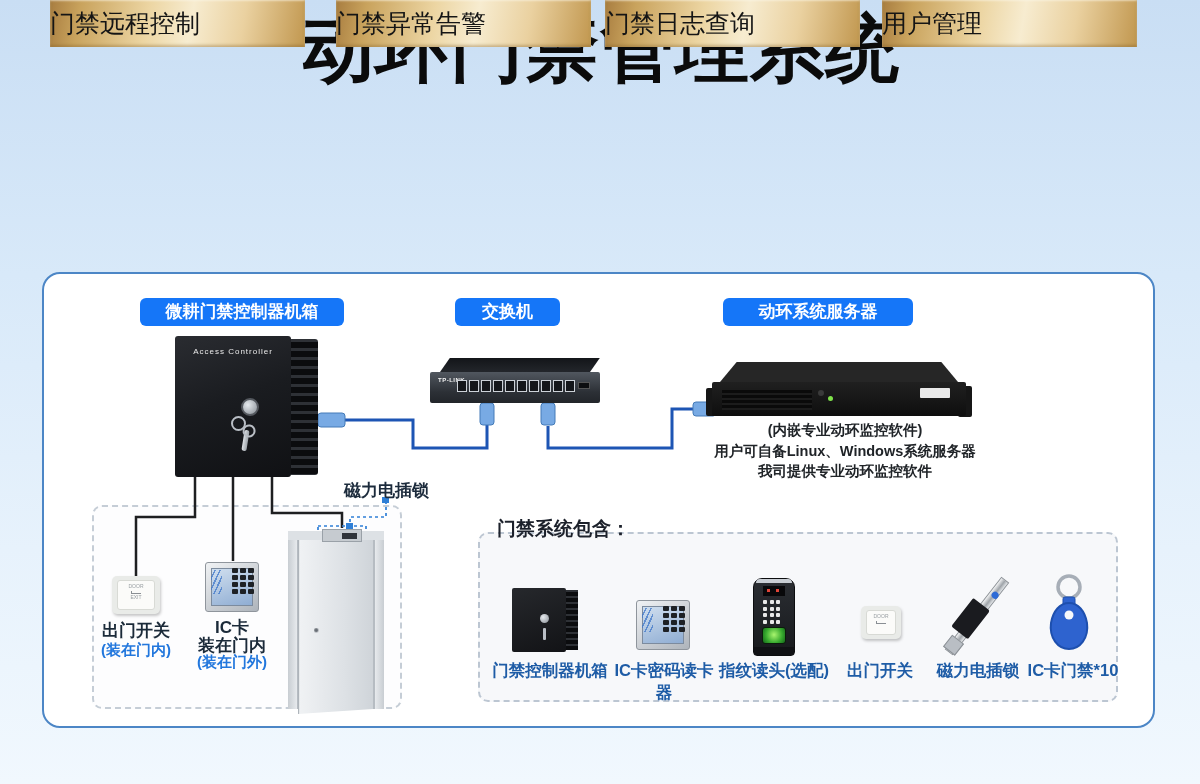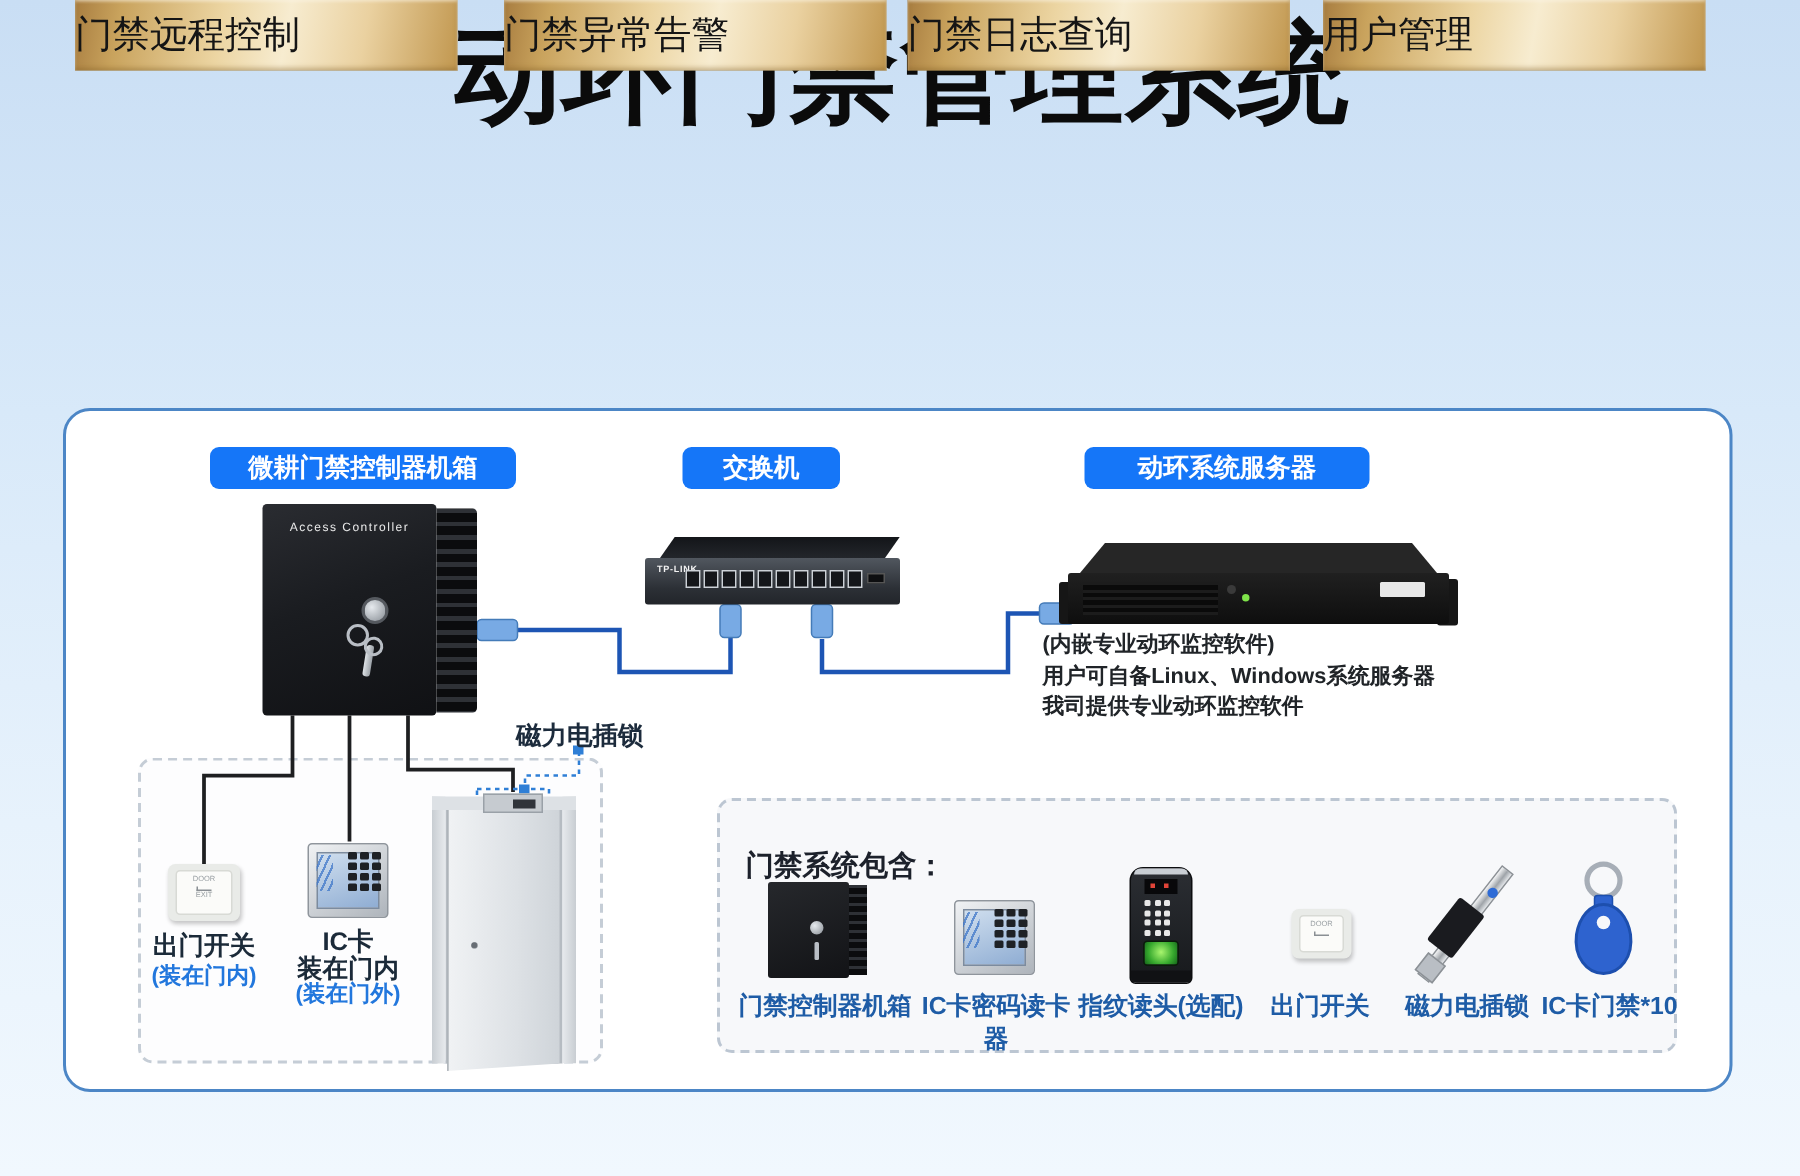--- a/index.html
+++ b/index.html
@@ -81,21 +81,21 @@
     background:linear-gradient(180deg,#202020,#0e0e0e); border-radius:2px; }
   .server-vents { position:absolute; left:10px; top:6px; width:90px; height:22px;
     background:repeating-linear-gradient(180deg,#1c1c1c 0 2px,#0a0a0a 2px 5px); }
   .server-led-g { position:absolute; left:116px; top:14px; width:5px; height:5px; border-radius:50%; background:#7fe34a; }
   .server-btn { position:absolute; left:106px; top:8px; width:6px; height:6px; border-radius:50%; background:#3a3a3a; }
   .server-label { position:absolute; right:16px; top:6px; width:30px; height:10px; background:#e8e8e8; border-radius:1px; }
   .server-ear-l { position:absolute; left:0; top:28px; width:12px; height:28px; background:#161616; border-radius:2px; }
   .server-ear-r { position:absolute; right:0; top:26px; width:14px; height:31px; background:#161616; border-radius:2px; }
 
   .server-notes { position:absolute; left:695px; top:420px; width:300px; z-index:4;
-    text-align:left; font-size:14.5px; font-weight:700; color:#202428; line-height:1.42; }
+    text-align:center; font-size:14.5px; font-weight:700; color:#202428; line-height:1.42; }
 
   
   .lock-label { position:absolute; left:344px; top:479px; font-size:17px; font-weight:700; color:#1c2b3c; z-index:4; }
 
   .door-panel { position:absolute; left:92px; top:505px; width:310px; height:204px;
     border:2px dashed #c5cdd6; border-radius:10px; background:#fdfdfe; z-index:1; }
 
   .dev-exit { z-index:3; background:#e9ebe8; border-radius:5px; box-shadow:1px 2px 3px rgba(0,0,0,.22); }
   .dev-exit .inner { position:absolute; left:5px; top:4px; right:5px; bottom:4px; background:#fbfbf9;
     border:1px solid #d8dad5; border-radius:3px; text-align:center; color:#9aa0a4;
@@ -130,21 +130,21 @@
     background:linear-gradient(90deg,#f0f2f4 0%,#dde1e5 60%,#cfd4d9 100%);
     transform:perspective(320px) rotateY(14deg); transform-origin:right center; border-left:1px solid #aeb4ba; }
   .door-handle { position:absolute; left:14px; top:88px; width:4px; height:4px; border-radius:50%; background:#676d74; }
   .door-lock-dev { position:absolute; left:322px; top:529px; width:40px; height:13px;
     background:#c6cbd0; border:1px solid #9aa1a8; z-index:3; }
   .door-lock-dev i { position:absolute; left:19px; top:3px; width:15px; height:6px; background:#30343a; display:block; }
 
   
   .inc-panel { position:absolute; left:478px; top:532px; width:640px; height:170px;
     border:2px dashed #bcc6d2; border-radius:10px; background:#f7f8fa; z-index:1; }
-  .inc-heading { position:absolute; left:497px; top:564px; font-size:19px; font-weight:700; color:#1c212b; z-index:4; }
+  .inc-heading { position:absolute; left:497px; top:516px; font-size:19px; font-weight:700; color:#1c212b; z-index:4; }
   .lbl-item { position:absolute; top:660px; z-index:4; text-align:center; font-size:16.5px; font-weight:700; color:#1e5ca6; }
 
   
   .dev-box-sm { left:512px; top:588px; width:66px; height:64px; z-index:3; }
   .dev-box-sm .f { position:absolute; left:0; top:0; width:54px; height:64px;
     background:linear-gradient(160deg,#26282c,#121316); border-radius:2px; }
   .dev-box-sm .s { position:absolute; left:54px; top:2px; width:12px; height:60px;
     background:repeating-linear-gradient(180deg,#2e3136 0 2px,#0b0c0e 2px 6px); }
   .dev-box-sm .k { position:absolute; left:28px; top:26px; width:9px; height:9px; border-radius:50%;
     background:radial-gradient(circle at 35% 35%,#e6eaee,#878d94); }

